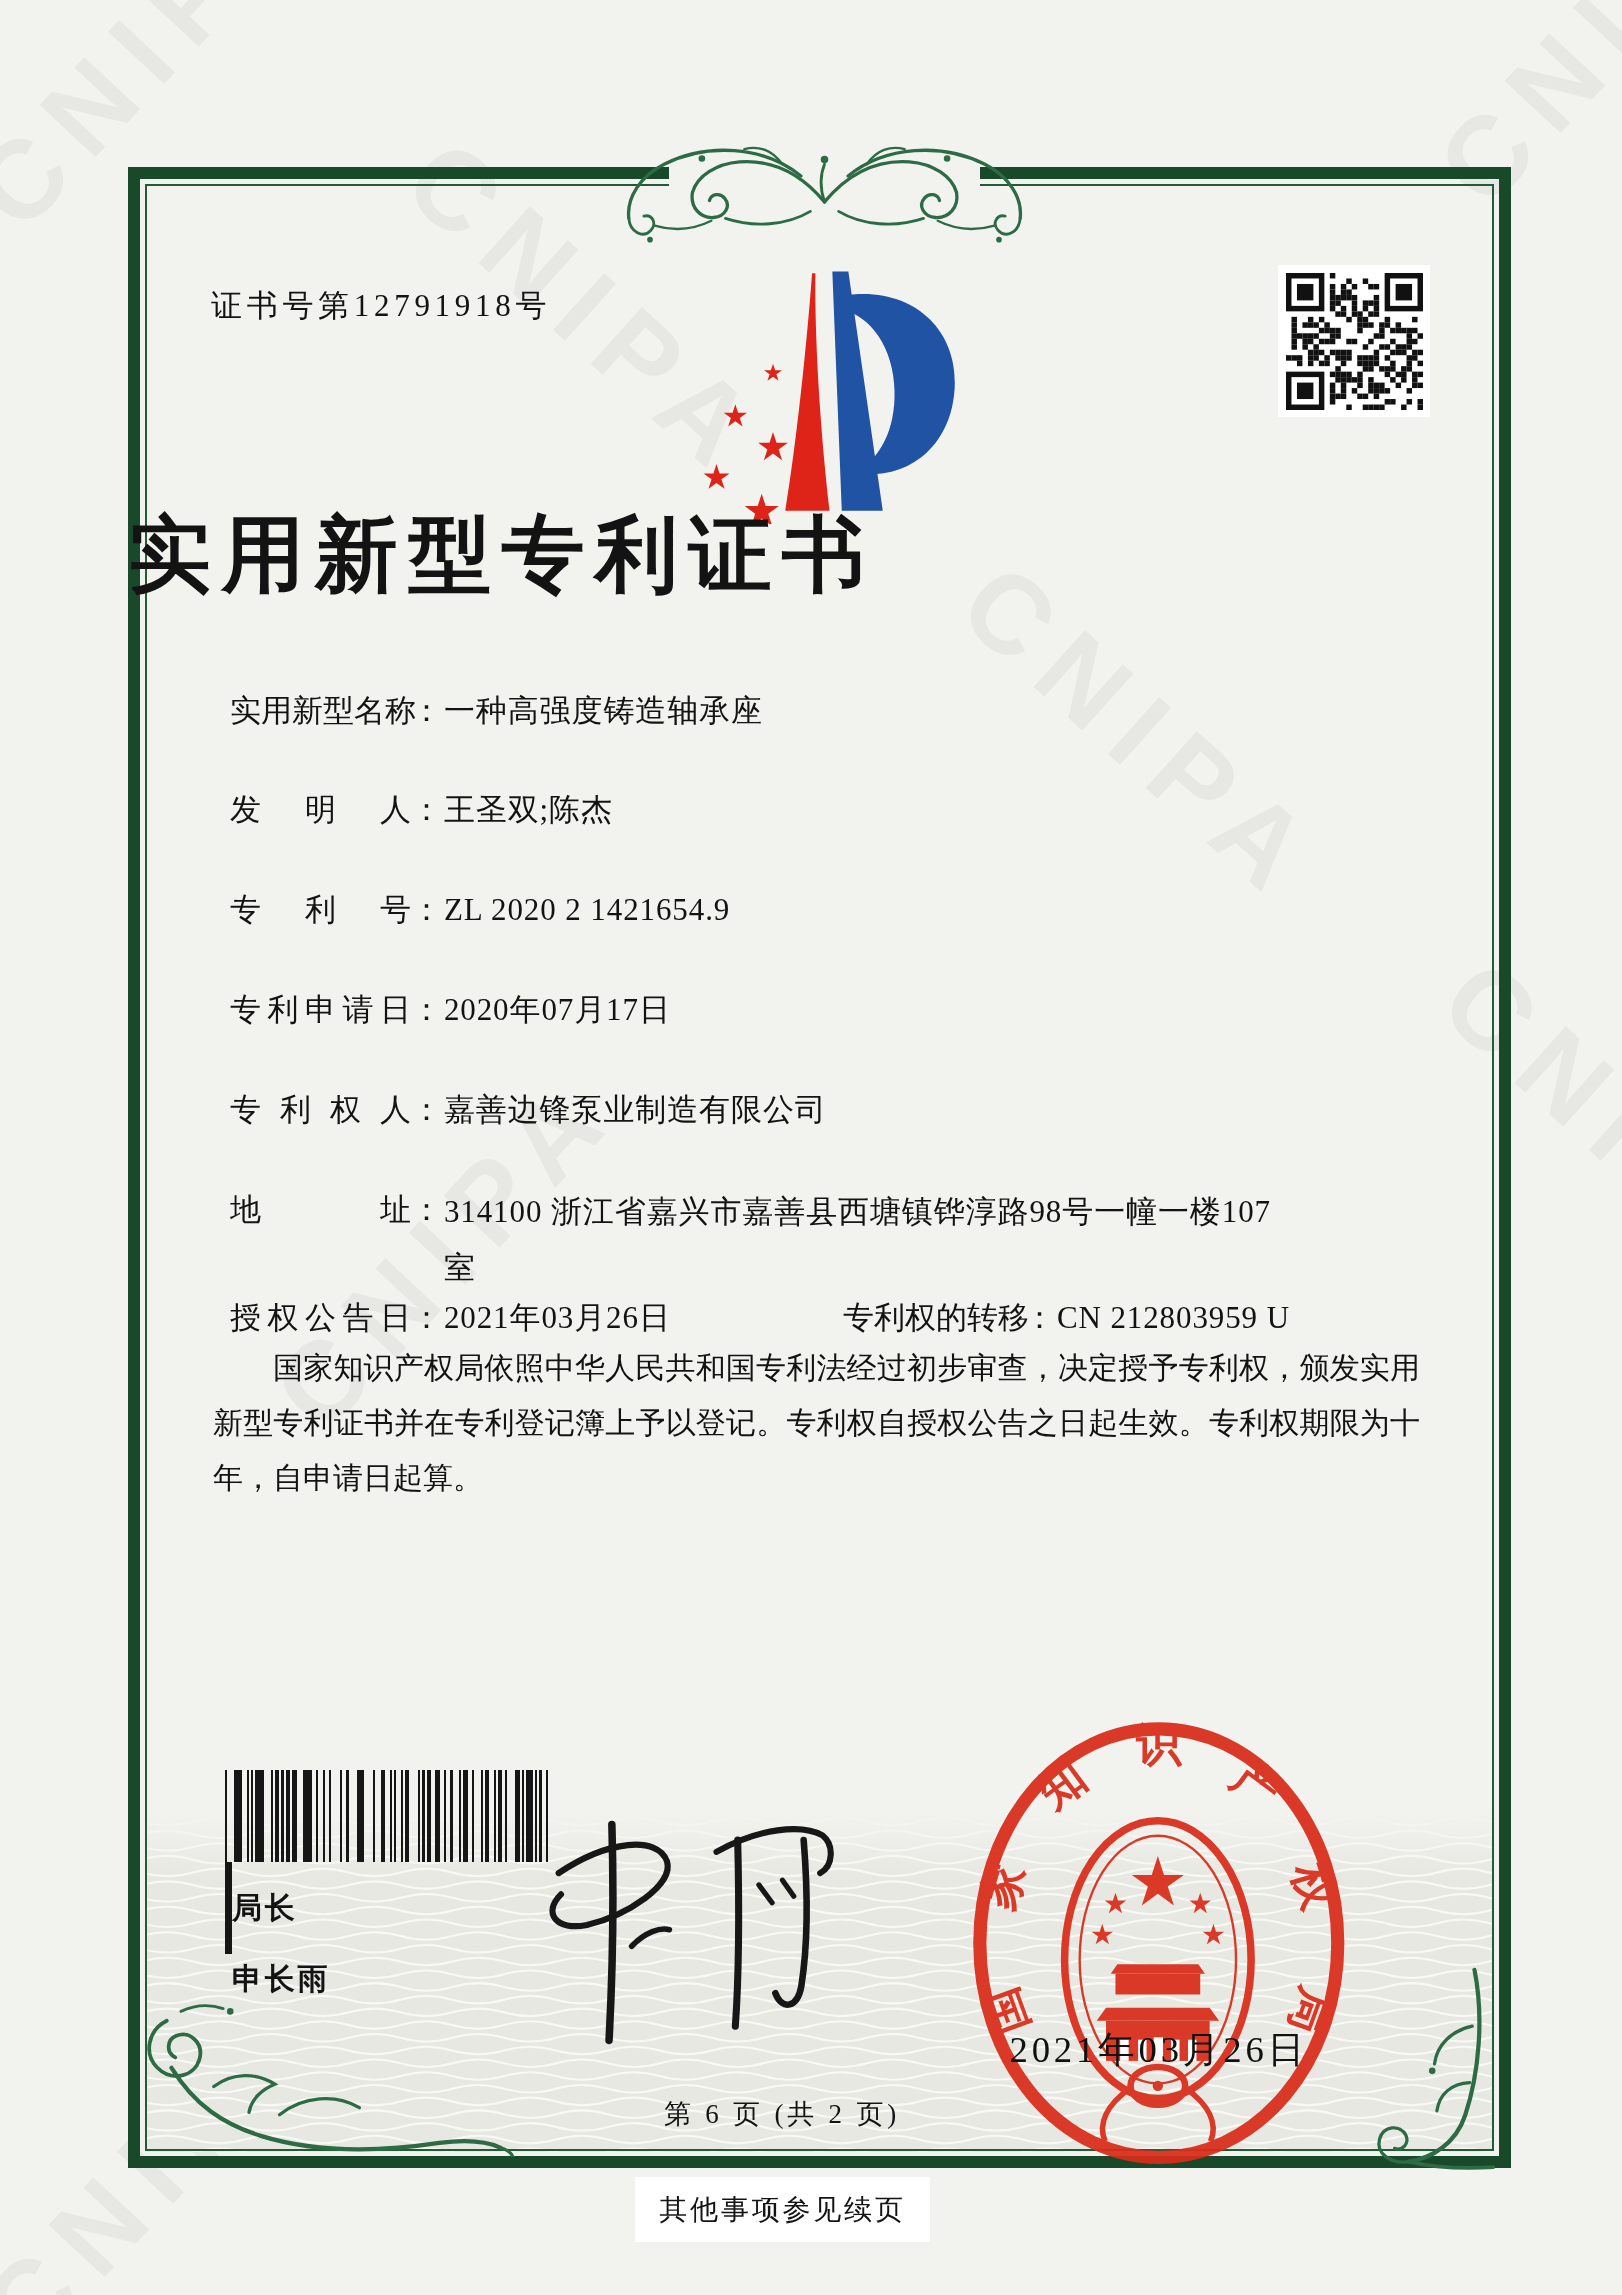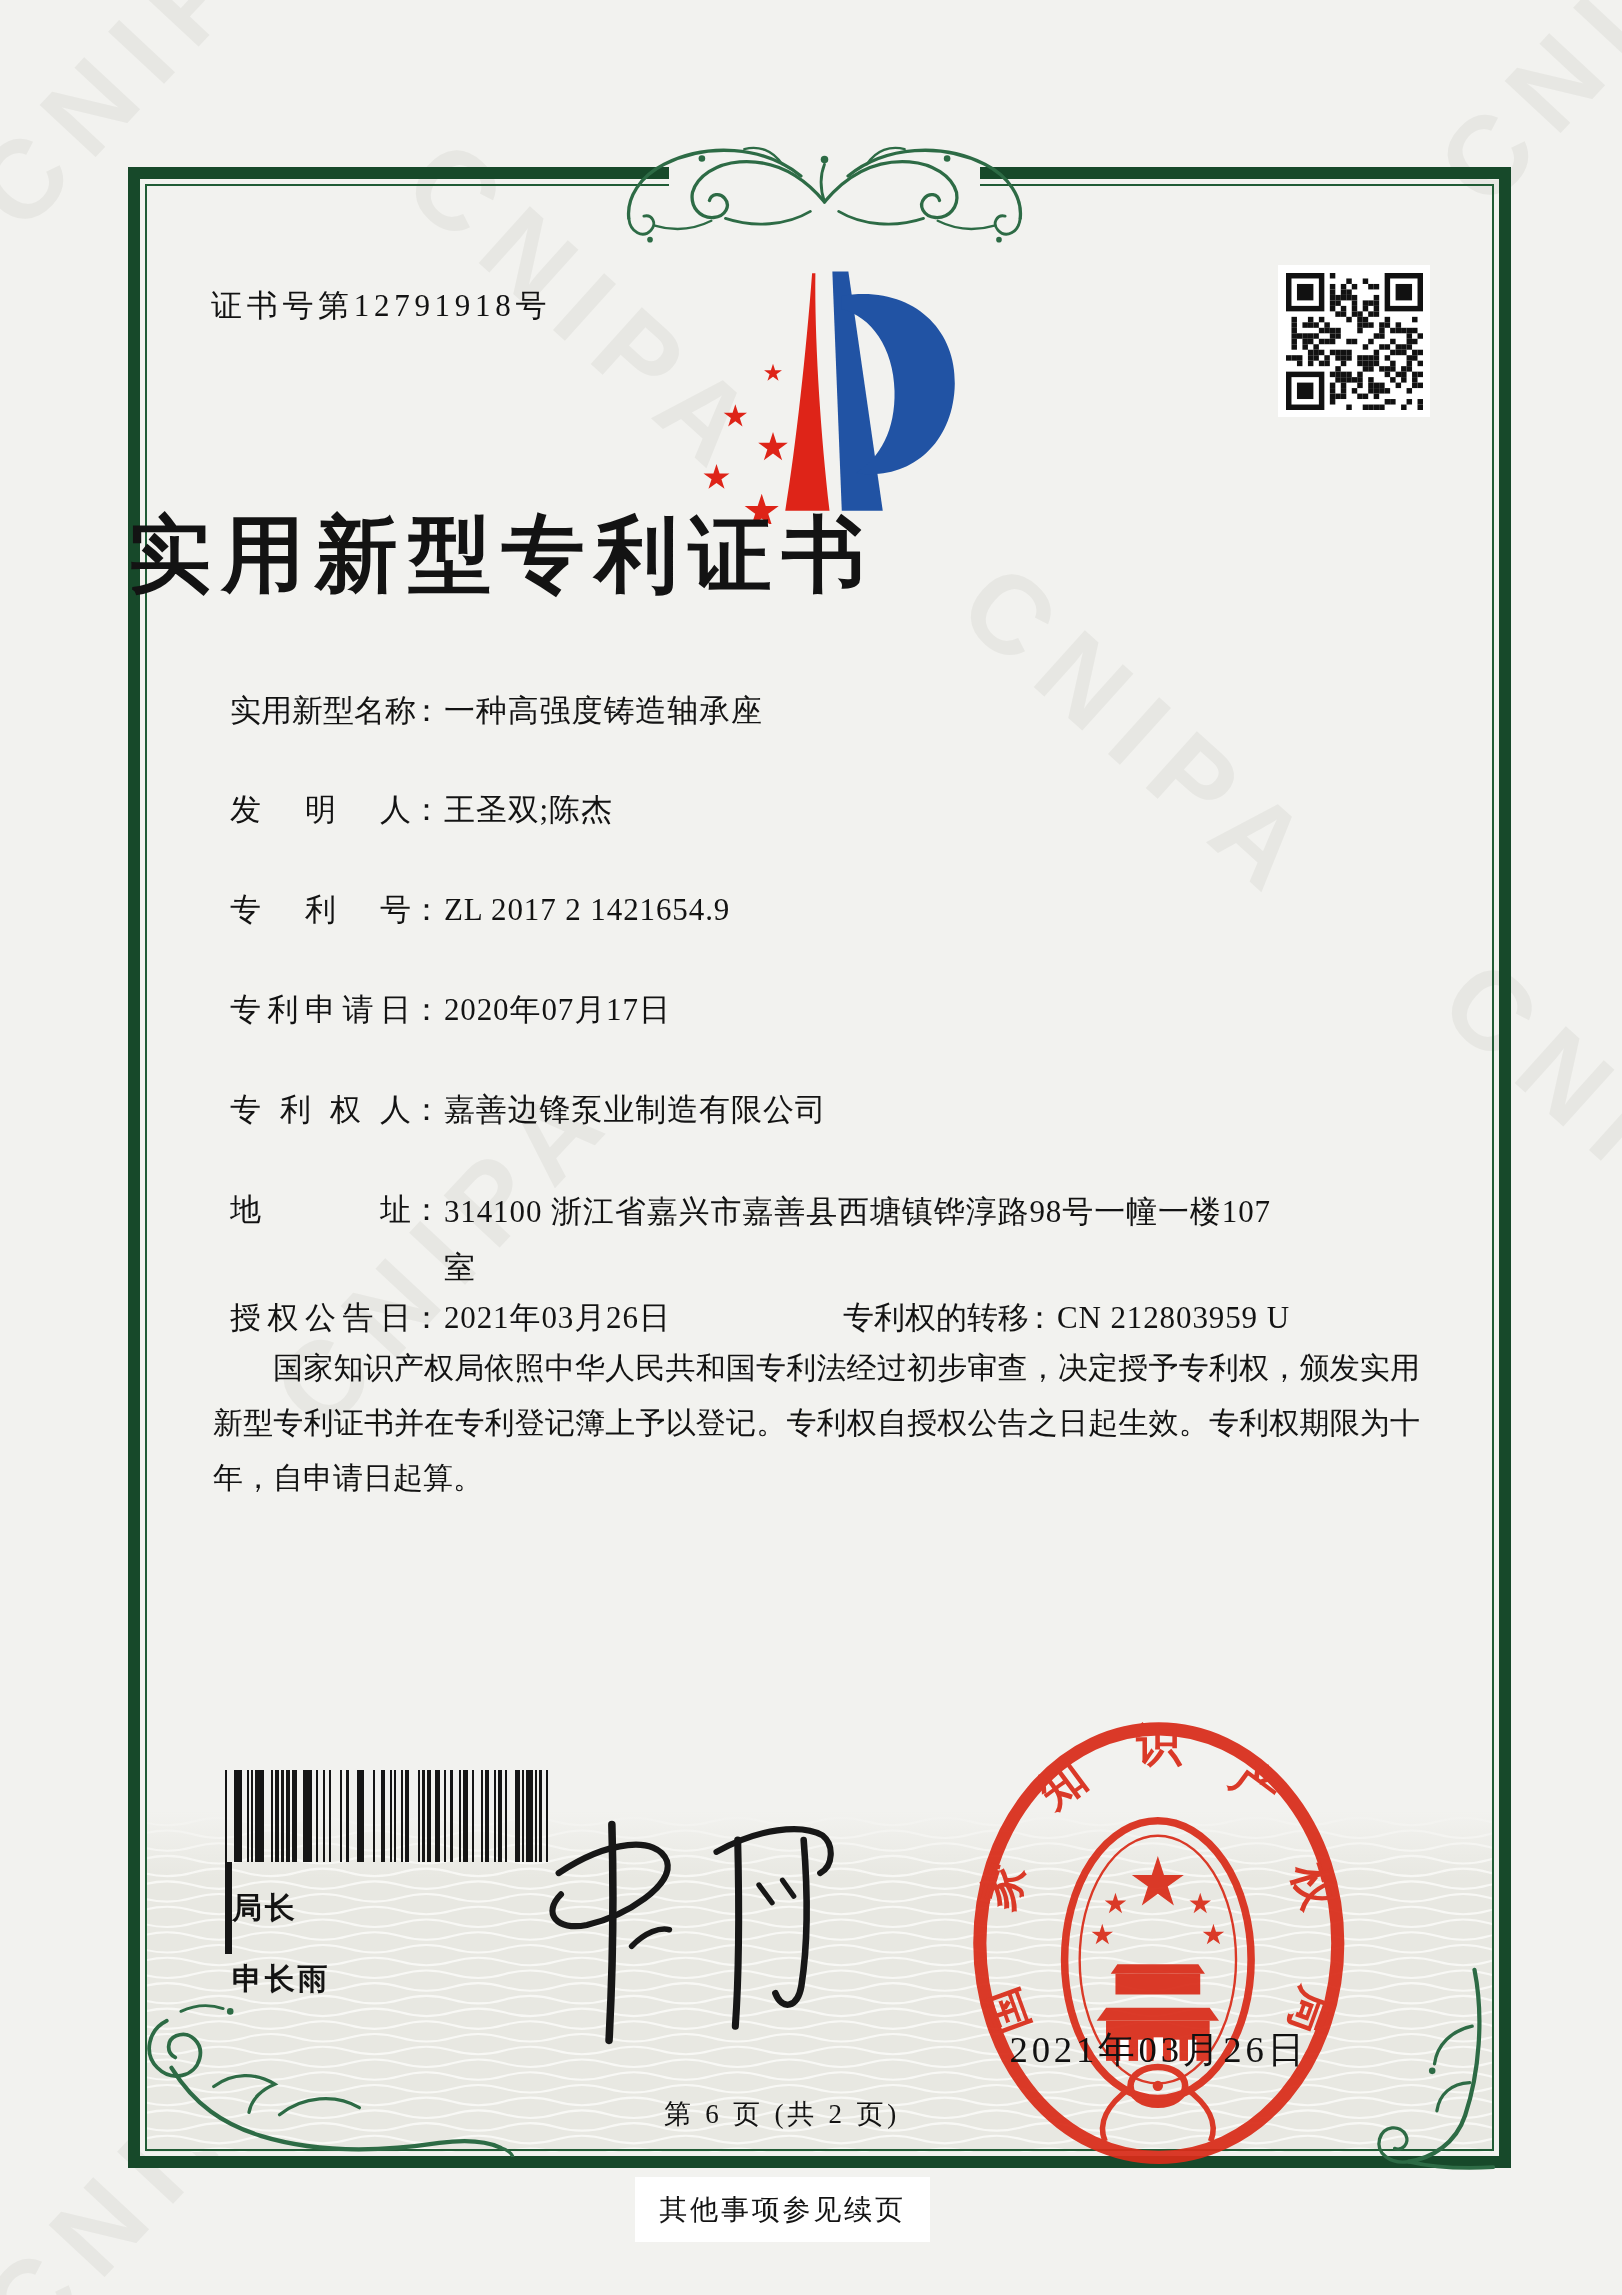--- a/index.html
+++ b/index.html
@@ -406,21 +406,21 @@
 
 <div class="title">实用新型专利证书</div>
 
 <div class="frow" style="top:685px;">
   <span class="flabel">实用新型名称</span><span class="fcolon">：</span><span class="fvalue">一种高强度铸造轴承座</span>
 </div>
 <div class="frow" style="top:784px;">
   <span class="flabel">发明人</span><span class="fcolon">：</span><span class="fvalue">王圣双;陈杰</span>
 </div>
 <div class="frow" style="top:884px;">
-  <span class="flabel">专利号</span><span class="fcolon">：</span><span class="fvalue">ZL 2017 2 1421654.9</span>
+  <span class="flabel">专利号</span><span class="fcolon">：</span><span class="fvalue">ZL 2020 2 1421654.9</span>
 </div>
 <div class="frow" style="top:984px;">
   <span class="flabel">专利申请日</span><span class="fcolon">：</span><span class="fvalue">2020年07月17日</span>
 </div>
 <div class="frow" style="top:1084px;">
   <span class="flabel">专利权人</span><span class="fcolon">：</span><span class="fvalue">嘉善边锋泵业制造有限公司</span>
 </div>
 <div class="frow" style="top:1184px;">
   <span class="flabel">地址</span><span class="fcolon">：</span><span class="fvalue addr">314100 浙江省嘉兴市嘉善县西塘镇铧淳路98号一幢一楼107室</span>
 </div>

